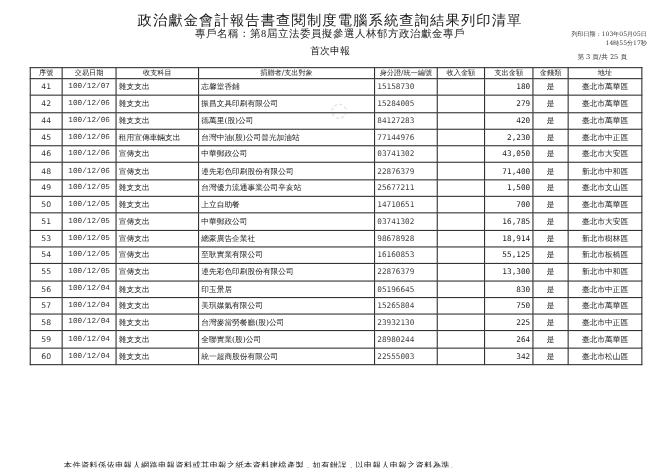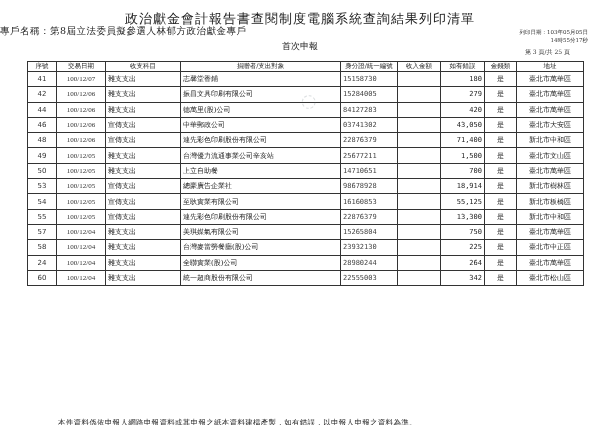--- a/index.html
+++ b/index.html
@@ -1,31 +1,31 @@
 <!DOCTYPE html>
 <html><head>
 <meta charset="utf-8">
 <style>
   html, body { margin:0; padding:0; }
   body { width:600px; height:425px; background:#ffffff; position:relative; overflow:hidden;
          font-family:"DejaVu Serif", serif; color:#222; }
   .title { position:absolute; left:0; width:600px; top:10px; text-align:center; font-size:13px; letter-spacing:1px; color:#1a1a1a; }
-  .subtitle { position:absolute; left:0; width:600px; top:25px; text-align:left; font-size:9.5px; letter-spacing:0.5px; color:#222; }
+  .subtitle { position:absolute; left:0; width:600px; top:25px; text-align:center; font-size:9.5px; letter-spacing:0.5px; color:#222;font-family:Liberation Serif, serif; }
   .report-type { position:absolute; left:0; width:600px; top:40px; text-align:center; font-size:9px; color:#222; }
   .print-info { position:absolute; right:12px; top:28px; text-align:right; font-size:5.5px; line-height:8px; color:#333; }
   .page-info { position:absolute; right:30px; top:48px; font-size:6px; color:#333; }
   table.grid { position:absolute; left:27px; top:61px; border-collapse:collapse; table-layout:fixed; }
   table.grid th, table.grid td { border:1px solid #333; padding:0 2px; height:14.3px; font-size:7px; white-space:nowrap; overflow:hidden; }
   table.grid th { height:9px; font-weight:normal; font-size:6.5px; text-align:center; color:#222; }
   table.grid { border:1.5px solid #222; }
   td.c { text-align:center; }
   td.r { text-align:right; font-family:"DejaVu Sans Mono", monospace; font-size:6.5px; }
   td.id { font-family:"DejaVu Sans Mono", monospace; font-size:5px; color:#444;margin-top:24px; }
   td.num { font-family:"DejaVu Sans", sans-serif; text-align:center; font-size:6.5px; color:#333; }
-  td.date { font-family:Liberation Serif, serif; text-align:center; font-size:6.5px; color:#333; }
+  td.date { font-family:Liberation Mono, monospace; text-align:center; font-size:6.5px; color:#333; }
   td.l { text-align:left; padding-left:6px; }
   .footer { position:absolute; left:58px; top:382px; font-size:7.5px; color:#222; letter-spacing:0.3px;margin-top:36px; }
   .stamp { position:absolute; color:rgba(120,130,140,0.25); font-size:18px; transform:rotate(-30deg); pointer-events:none; }
 </style>
 </head>
 <body>
 
 <div class="title">政治獻金會計報告書查閱制度電腦系統查詢結果列印清單</div>
 <div class="subtitle">專戶名稱：第8屆立法委員擬參選人林郁方政治獻金專戶</div>
 <div class="report-type">首次申報</div>
@@ -48,21 +48,21 @@
       <col style="width:67px">
   </colgroup>
   <thead>
     <tr>
       <th>序號</th>
       <th>交易日期</th>
       <th>收支科目</th>
       <th>捐贈者/支出對象</th>
       <th>身分證/統一編號</th>
       <th>收入金額</th>
-      <th>如有錯誤</th>
+      <th>支出金額</th>
       <th>金錢類</th>
       <th>地址</th>
     </tr>
   </thead>
   <tbody id="rows">
       <tr>
         <td class="num">41</td>
         <td class="date">100/12/07</td>
         <td class="l">雜支支出</td>
         <td class="l">志馨堂香鋪</td>
@@ -88,20 +88,31 @@
         <td class="date">100/12/06</td>
         <td class="l">雜支支出</td>
         <td class="l">德萬里(股)公司</td>
         <td class="id">84127283</td>
         <td class="r"></td>
         <td class="r">420</td>
         <td class="c">是</td>
         <td class="c">臺北市萬華區</td>
       </tr>
       <tr>
+        <td class="num">45</td>
+        <td class="date">100/12/06</td>
+        <td class="l">租用宣傳車輛支出</td>
+        <td class="l">台灣中油(股)公司晉光加油站</td>
+        <td class="id">77144976</td>
+        <td class="r"></td>
+        <td class="r">2,230</td>
+        <td class="c">是</td>
+        <td class="c">臺北市中正區</td>
+      </tr>
+      <tr>
         <td class="num">46</td>
         <td class="date">100/12/06</td>
         <td class="l">宣傳支出</td>
         <td class="l">中華郵政公司</td>
         <td class="id">03741302</td>
         <td class="r"></td>
         <td class="r">43,050</td>
         <td class="c">是</td>
         <td class="c">臺北市大安區</td>
       </tr>
@@ -132,20 +143,31 @@
         <td class="date">100/12/05</td>
         <td class="l">雜支支出</td>
         <td class="l">上立自助餐</td>
         <td class="id">14710651</td>
         <td class="r"></td>
         <td class="r">700</td>
         <td class="c">是</td>
         <td class="c">臺北市萬華區</td>
       </tr>
       <tr>
+        <td class="num">51</td>
+        <td class="date">100/12/05</td>
+        <td class="l">宣傳支出</td>
+        <td class="l">中華郵政公司</td>
+        <td class="id">03741302</td>
+        <td class="r"></td>
+        <td class="r">16,785</td>
+        <td class="c">是</td>
+        <td class="c">臺北市大安區</td>
+      </tr>
+      <tr>
         <td class="num">53</td>
         <td class="date">100/12/05</td>
         <td class="l">宣傳支出</td>
         <td class="l">總豪廣告企業社</td>
         <td class="id">98678928</td>
         <td class="r"></td>
         <td class="r">18,914</td>
         <td class="c">是</td>
         <td class="c">新北市樹林區</td>
       </tr>
@@ -165,20 +187,31 @@
         <td class="date">100/12/05</td>
         <td class="l">宣傳支出</td>
         <td class="l">連先彩色印刷股份有限公司</td>
         <td class="id">22876379</td>
         <td class="r"></td>
         <td class="r">13,300</td>
         <td class="c">是</td>
         <td class="c">新北市中和區</td>
       </tr>
       <tr>
+        <td class="num">56</td>
+        <td class="date">100/12/04</td>
+        <td class="l">雜支支出</td>
+        <td class="l">印玉景居</td>
+        <td class="id">05196645</td>
+        <td class="r"></td>
+        <td class="r">830</td>
+        <td class="c">是</td>
+        <td class="c">臺北市中正區</td>
+      </tr>
+      <tr>
         <td class="num">57</td>
         <td class="date">100/12/04</td>
         <td class="l">雜支支出</td>
         <td class="l">美琪媒氣有限公司</td>
         <td class="id">15265804</td>
         <td class="r"></td>
         <td class="r">750</td>
         <td class="c">是</td>
         <td class="c">臺北市萬華區</td>
       </tr>
@@ -187,21 +220,21 @@
         <td class="date">100/12/04</td>
         <td class="l">雜支支出</td>
         <td class="l">台灣麥當勞餐廳(股)公司</td>
         <td class="id">23932130</td>
         <td class="r"></td>
         <td class="r">225</td>
         <td class="c">是</td>
         <td class="c">臺北市中正區</td>
       </tr>
       <tr>
-        <td class="num">24</td>
+        <td class="num">59</td>
         <td class="date">100/12/04</td>
         <td class="l">雜支支出</td>
         <td class="l">全聯實業(股)公司</td>
         <td class="id">28980244</td>
         <td class="r"></td>
         <td class="r">264</td>
         <td class="c">是</td>
         <td class="c">臺北市萬華區</td>
       </tr>
       <tr>

